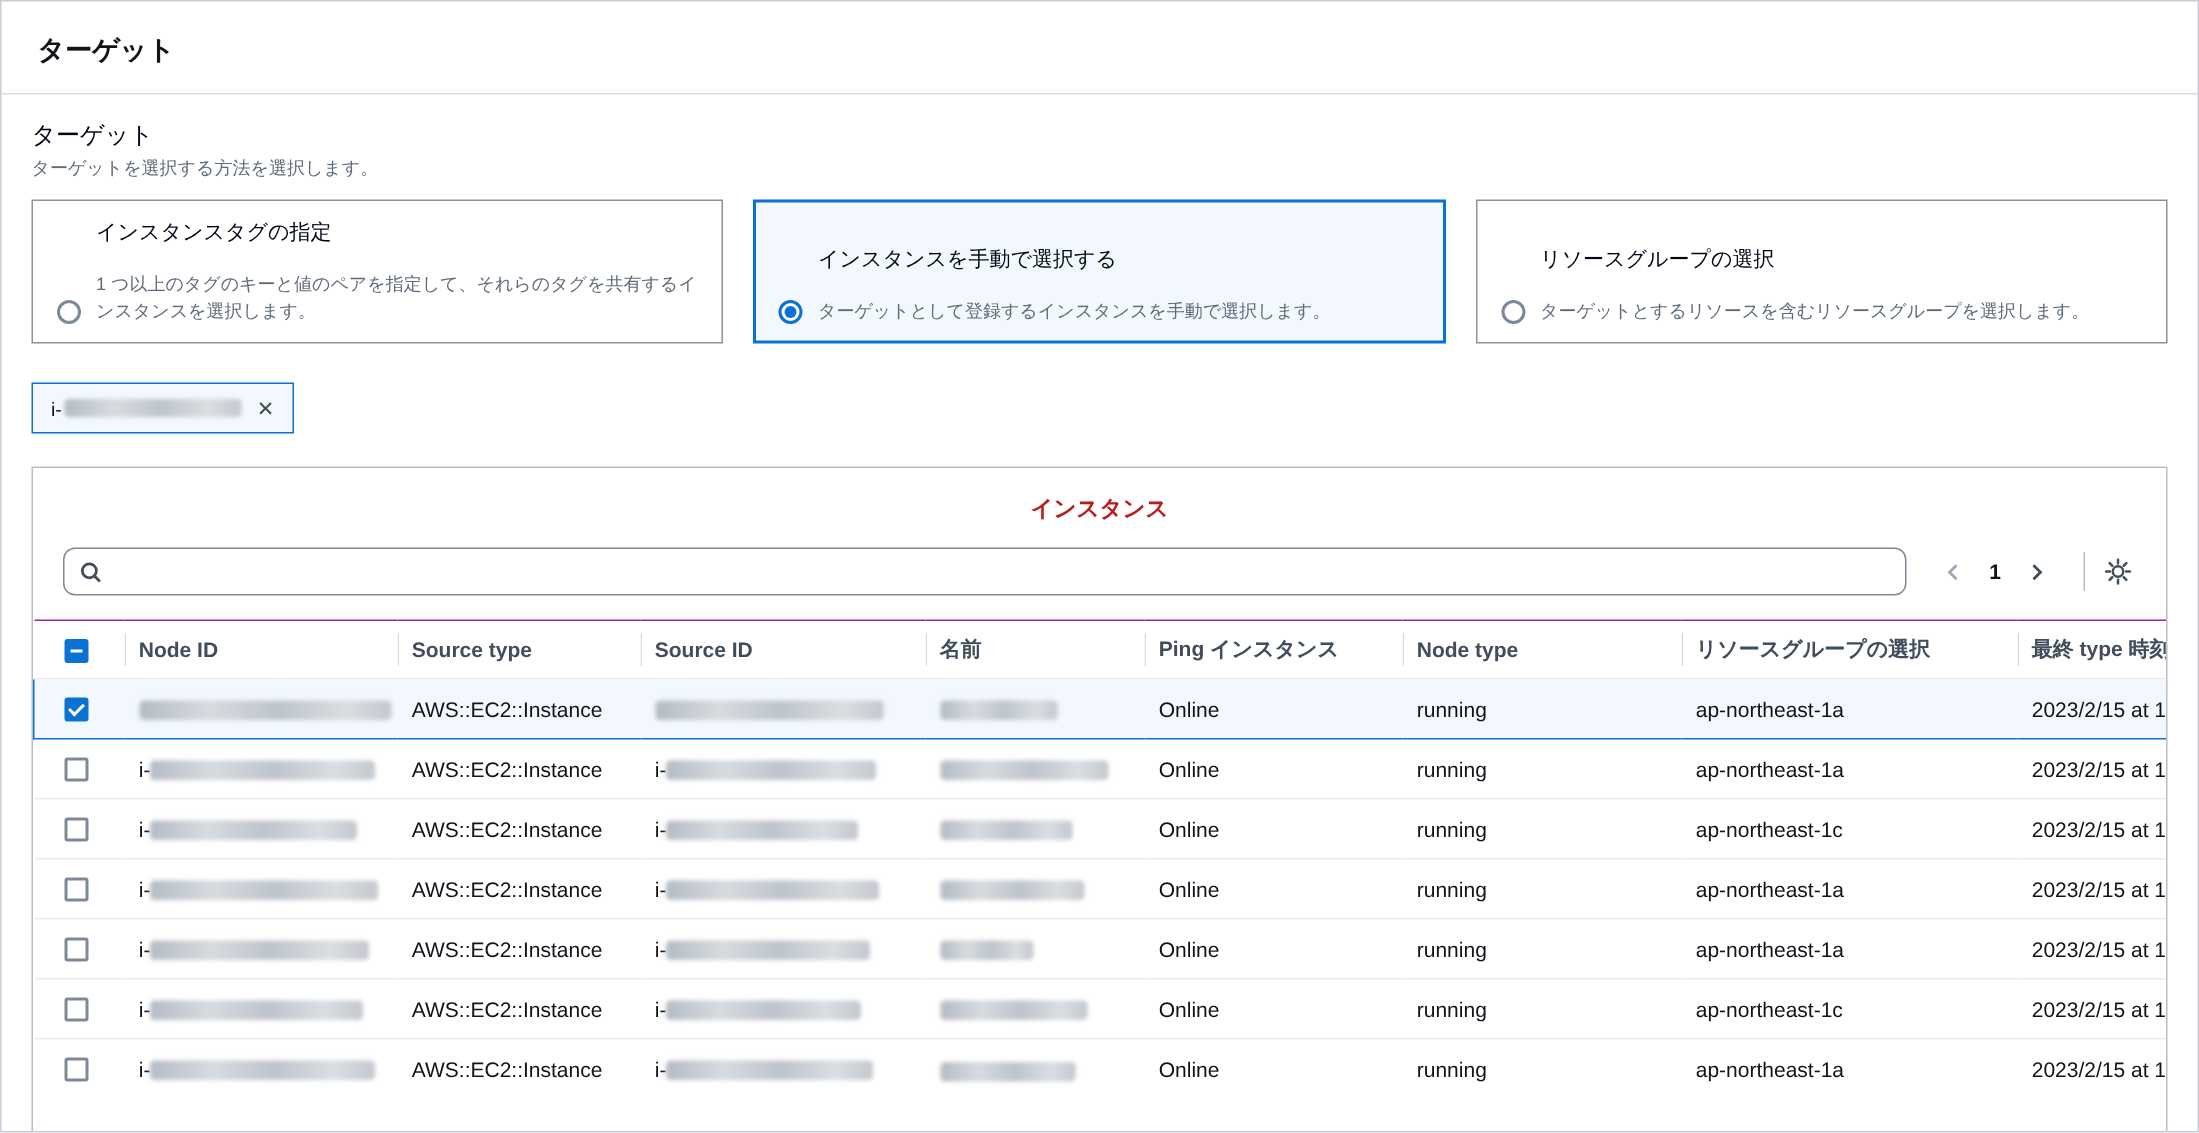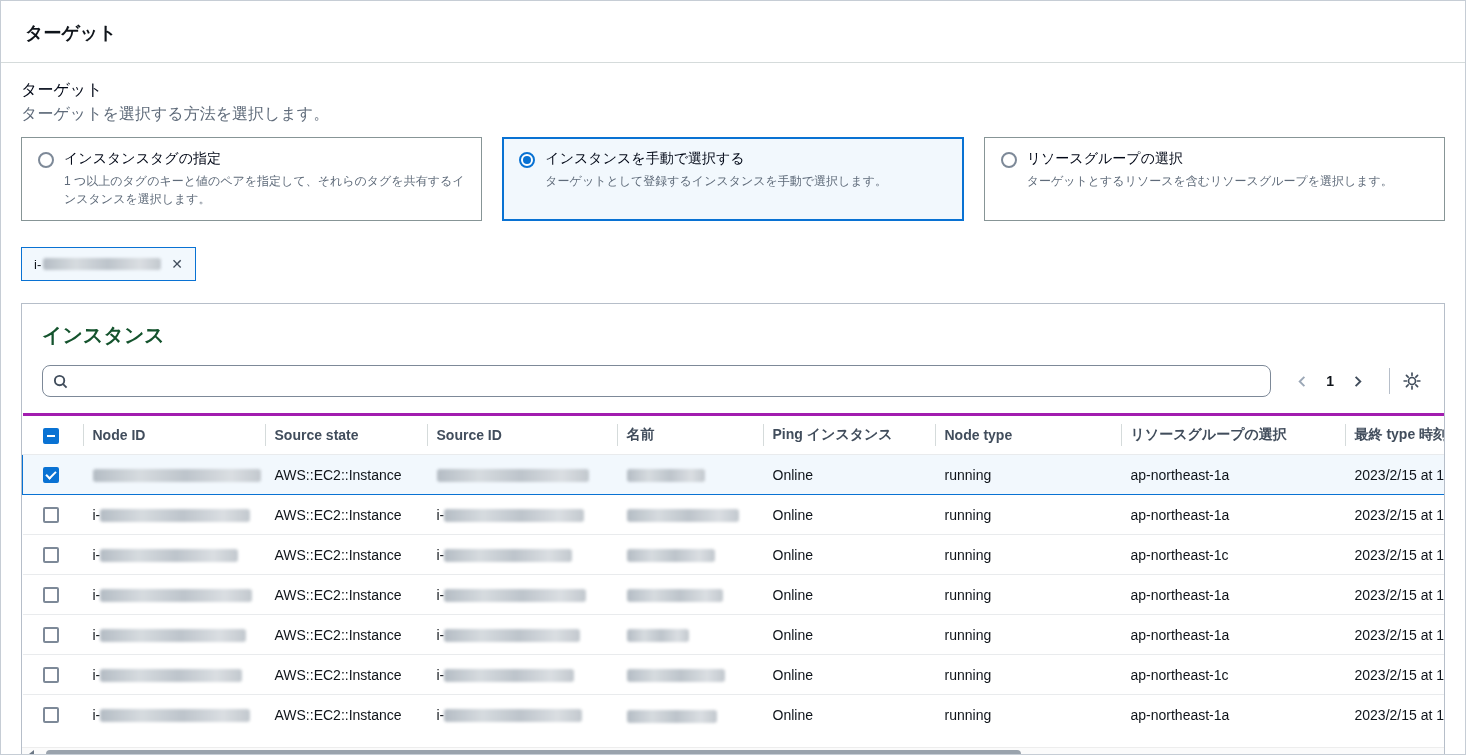--- a/index.html
+++ b/index.html
@@ -12,41 +12,41 @@
 
   
   .page-header { padding: 20px 24px 17px; border-bottom: 1px solid #d5dbdb; }
   .page-header h1 { font-size: 18px; font-weight: bold; color: #0f141a; }
 
   .content { padding: 0 20px; }
 
   
   .field-header { margin-top: 17px; }
   .field-label { font-size: 16px; color: #000716; }
-  .field-desc { font-size: 16px; color: #5f6b7a; margin-top: 3px; }
+  .field-desc { font-size: 12px; color: #5f6b7a; margin-top: 3px; }
 
   
   .cards { display: flex; gap: 20px; margin-top: 12px; }
   .card {
     flex: 1; border: 1px solid #879596; background: #fff;
-    padding: 12px 16px; display: flex; gap: 10px; align-items: flex-start;
+    padding: 12px 16px; display: flex; gap: 10px; align-items: flex-end;
     min-height: 78px; cursor: pointer;
   }
   .card.selected { border: 2px solid #0972d3; background: #f2f8fd; padding: 11px 15px; }
   .radio {
     flex: 0 0 auto; width: 16px; height: 16px; margin-top: 2px;
     border: 2px solid #7d8998; border-radius: 50%; background: #fff; position: relative;
   }
   .card.selected .radio { border-color: #0972d3; }
   .card.selected .radio::after {
     content: ""; position: absolute; left: 2px; top: 2px; width: 8px; height: 8px;
     border-radius: 50%; background: #0972d3;
   }
   .card-title { font-size: 14px; color: #000716; }
-  .card-desc { font-size: 12px; color: #5f6b7a; margin-top: 4px; line-height: 1.5; }
+  .card-desc { font-size: 12px; color: #5f6b7a; margin-top: 16px; line-height: 1.5; }
 
   
   .chip {
     margin-top: 26px; display: inline-flex; align-items: center; gap: 10px;
     border: 1px solid #0972d3; background: #f2f8fd; height: 34px; padding: 0 12px;
   }
   .chip-text { display: inline-flex; align-items: center; gap: 2px; font-size: 13px; color: #0f141a; }
   .chip-close { font-size: 14px; color: #414d5c; cursor: pointer; line-height: 1; }
 
   
@@ -56,39 +56,39 @@
     filter: blur(1.4px);
   }
   .chip .redact { width: 118px; height: 12px; }
 
   
   .panel {
     margin-top: 22px; border: 1px solid #b6bec9; position: relative;
     height: 458px; overflow: hidden; background: #fff;
   }
   .panel-header { padding: 18px 20px 6px; }
-  .panel-header h2 { font-size: 20px; font-weight: bold; color: #14532d; }
+  .panel-header h2 { font-size: 15px; font-weight: bold; color: #b91c1c; text-align: center; }
 
   .toolbar { display: flex; align-items: center; padding: 10px 20px 12px; }
   .search {
     flex: 1; display: flex; align-items: center; gap: 7px;
     border: 1px solid #7d8998; border-radius: 8px; height: 32px; padding: 0 10px; background: #fff;
   }
   .search input { border: none; outline: none; flex: 1; font-size: 14px; font-family: inherit; background: transparent; }
   .pagination { display: flex; align-items: center; gap: 16px; margin: 0 14px 0 24px; }
   .chev { background: none; border: none; cursor: pointer; padding: 0; display: flex; align-items: center; }
   .page-num { font-weight: bold; font-size: 14px; color: #0f141a; }
   .toolbar-divider { width: 1px; height: 26px; background: #b6bec9; margin: 0 10px; }
   .gear-btn { background: none; border: none; cursor: pointer; padding: 0 2px; display: flex; align-items: center; }
 
   
   table { width: 1444px; border-collapse: collapse; table-layout: fixed; margin-top: 4px; }
   th {
     text-align: left; font-size: 14px; font-weight: bold; color: #414d5c;
-    padding: 10px 10px; border-top: 3px solid #a21caf; border-bottom: 1px solid #e9ebed;
+    padding: 10px 10px; border-top: 1px solid #a21caf; border-bottom: 1px solid #e9ebed;
     white-space: nowrap; overflow: hidden; position: relative;
   }
   th:not(:first-child)::before {
     content: ""; position: absolute; left: 0; top: 8px; bottom: 8px; width: 1px; background: #d5dbdb;
   }
   td {
     font-size: 14px; color: #0f141a; padding: 10px 10px; border-top: 1px solid #e9ebed;
     white-space: nowrap; overflow: hidden; height: 40px;
   }
   .cb-col { padding-left: 20px; width: 60px; }
@@ -218,21 +218,21 @@
         <col style="width:146px">
           <col style="width:172px">
           <col style="width:186px">
           <col style="width:224px">
           <col style="width:122px">
       </colgroup>
       <thead>
         <tr>
           <th class="cb-col"><input type="checkbox" class="indet" style=""></th>
           <th>Node ID</th>
-          <th>Source state</th>
+          <th>Source type</th>
           <th>Source ID</th>
           <th>名前</th>
           <th>Ping インスタンス</th>
           <th>Node type</th>
           <th>リソースグループの選択</th>
           <th>最終 type 時刻</th>
         </tr>
       </thead>
       <tbody id="rows">
           <tr class="instance-row selected">

